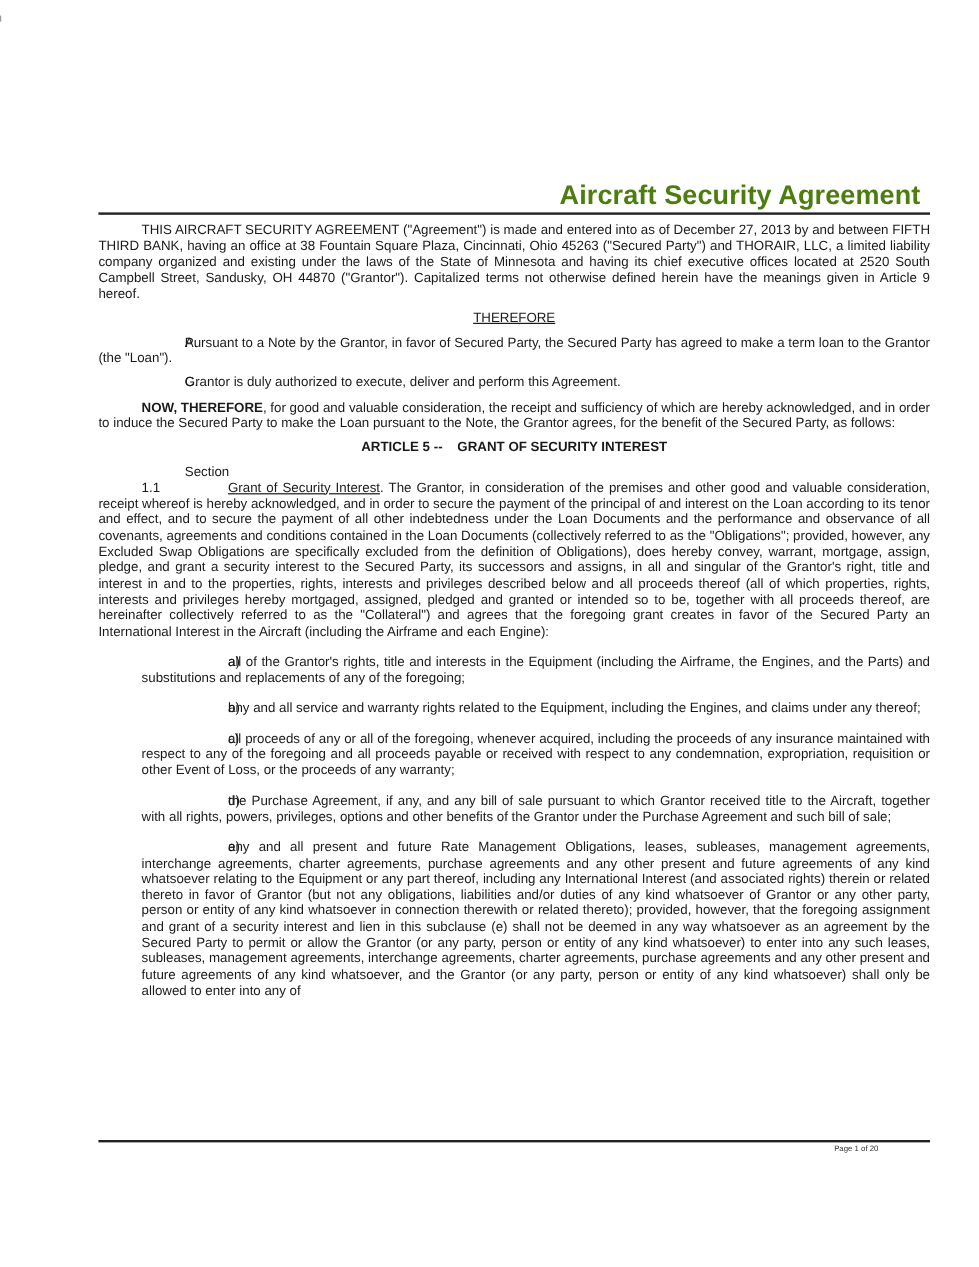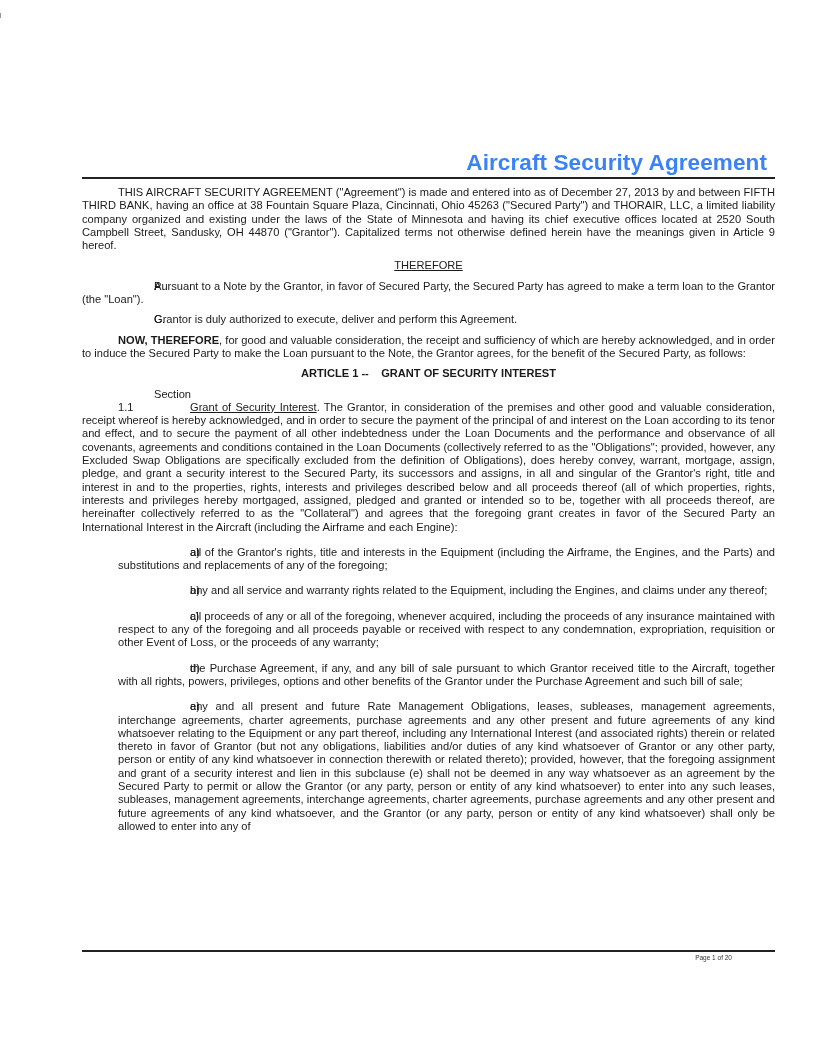--- a/index.html
+++ b/index.html
@@ -1,19 +1,19 @@
 <!DOCTYPE html>
 <html><head>
 <meta charset="utf-8">
 <style>
   html, body { margin: 0; padding: 0; background: #ffffff; }
   body { width: 816px; height: 1056px; position: relative; overflow: hidden;
          font-family: "Liberation Sans", sans-serif; color: #1a1a1a; }
   .page { position: absolute; left: 82px; top: 150px; width: 693px; }
-  .title { text-align: right; font-size: 22.5px; font-weight: bold; color: #3b82f6; letter-spacing: 0.1px;
+  .title { text-align: right; font-size: 22.5px; font-weight: bold; color: #4d7c0f; letter-spacing: 0.1px;
            margin: 0; line-height: 26px; padding-right: 8px; }
   .rule { border: none; border-top: 2px solid #222; margin: 1px 0 0 0; height: 0; }
   .body { margin-top: 7px; font-size: 11.1px; line-height: 13.3px; text-align: justify; }
   p { margin: 0 0 7px 0; }
   .indent { text-indent: 36px; }
   .center { text-align: center; }
   .u { text-decoration: underline; }
   .b { font-weight: bold; }
   .heading { text-align: center; font-weight: bold; margin: 1px 0 7px 0; }
   .tab { display: inline-block; }
@@ -39,21 +39,21 @@
   <div class="body">
     <p class="indent">THIS AIRCRAFT SECURITY AGREEMENT ("Agreement") is made and entered into as of December 27, 2013 by and between FIFTH THIRD BANK, having an office at 38 Fountain Square Plaza, Cincinnati, Ohio 45263 ("Secured Party") and THORAIR, LLC, a limited liability company organized and existing under the laws of the State of Minnesota and having its chief executive offices located at 2520 South Campbell Street, Sandusky, OH 44870 ("Grantor"). Capitalized terms not otherwise defined herein have the meanings given in Article 9 hereof.</p>
 
     <p class="center"><span class="u">THEREFORE</span></p>
 
     <p class="indent"><span class="tab tab-rec">A.</span><span>Pursuant to a Note by the Grantor, in favor of Secured Party, the Secured Party has agreed to make a term loan to the Grantor (the "Loan").</span></p>
     <p class="indent"><span class="tab tab-rec">C.</span><span>Grantor is duly authorized to execute, deliver and perform this Agreement.</span></p>
 
     <p class="indent"><span class="b">NOW, THEREFORE</span><span>, for good and valuable consideration, the receipt and sufficiency of which are hereby acknowledged, and in order to induce the Secured Party to make the Loan pursuant to the Note, the Grantor agrees, for the benefit of the Secured Party, as follows:</span></p>
 
-    <p class="heading"><span style="white-space:pre;">ARTICLE 1 --    GRANT OF SECURITY INTEREST</span></p>
+    <p class="heading"><span style="white-space:pre;">ARTICLE 5 --    GRANT OF SECURITY INTEREST</span></p>
 
     <p class="indent"><span class="tab tab-sec">Section 1.1</span><span class="u">Grant of Security Interest</span><span>. The Grantor, in consideration of the premises and other good and valuable consideration, receipt whereof is hereby acknowledged, and in order to secure the payment of the principal of and interest on the Loan according to its tenor and effect, and to secure the payment of all other indebtedness under the Loan Documents and the performance and observance of all covenants, agreements and conditions contained in the Loan Documents (collectively referred to as the "Obligations"; provided, however, any Excluded Swap Obligations are specifically excluded from the definition of Obligations), does hereby convey, warrant, mortgage, assign, pledge, and grant a security interest to the Secured Party, its successors and assigns, in all and singular of the Grantor's right, title and interest in and to the properties, rights, interests and privileges described below and all proceeds thereof (all of which properties, rights, interests and privileges hereby mortgaged, assigned, pledged and granted or intended so to be, together with all proceeds thereof, are hereinafter collectively referred to as the "Collateral") and agrees that the foregoing grant creates in favor of the Secured Party an International Interest in the Aircraft (including the Airframe and each Engine):</span></p>
 
     <p class="sub"><span class="tab tab-item">a)</span><span>all of the Grantor's rights, title and interests in the Equipment (including the Airframe, the Engines, and the Parts) and substitutions and replacements of any of the foregoing;</span></p>
     <p class="sub"><span class="tab tab-item">b)</span><span>any and all service and warranty rights related to the Equipment, including the Engines, and claims under any thereof;</span></p>
     <p class="sub"><span class="tab tab-item">c)</span><span>all proceeds of any or all of the foregoing, whenever acquired, including the proceeds of any insurance maintained with respect to any of the foregoing and all proceeds payable or received with respect to any condemnation, expropriation, requisition or other Event of Loss, or the proceeds of any warranty;</span></p>
     <p class="sub"><span class="tab tab-item">d)</span><span>the Purchase Agreement, if any, and any bill of sale pursuant to which Grantor received title to the Aircraft, together with all rights, powers, privileges, options and other benefits of the Grantor under the Purchase Agreement and such bill of sale;</span></p>
     <p class="sub"><span class="tab tab-item">e)</span><span>any and all present and future Rate Management Obligations, leases, subleases, management agreements, interchange agreements, charter agreements, purchase agreements and any other present and future agreements of any kind whatsoever relating to the Equipment or any part thereof, including any International Interest (and associated rights) therein or related thereto in favor of Grantor (but not any obligations, liabilities and/or duties of any kind whatsoever of Grantor or any other party, person or entity of any kind whatsoever in connection therewith or related thereto); provided, however, that the foregoing assignment and grant of a security interest and lien in this subclause (e) shall not be deemed in any way whatsoever as an agreement by the Secured Party to permit or allow the Grantor (or any party, person or entity of any kind whatsoever) to enter into any such leases, subleases, management agreements, interchange agreements, charter agreements, purchase agreements and any other present and future agreements of any kind whatsoever, and the Grantor (or any party, person or entity of any kind whatsoever) shall only be allowed to enter into any of</span></p>
   </div>
 </div>

